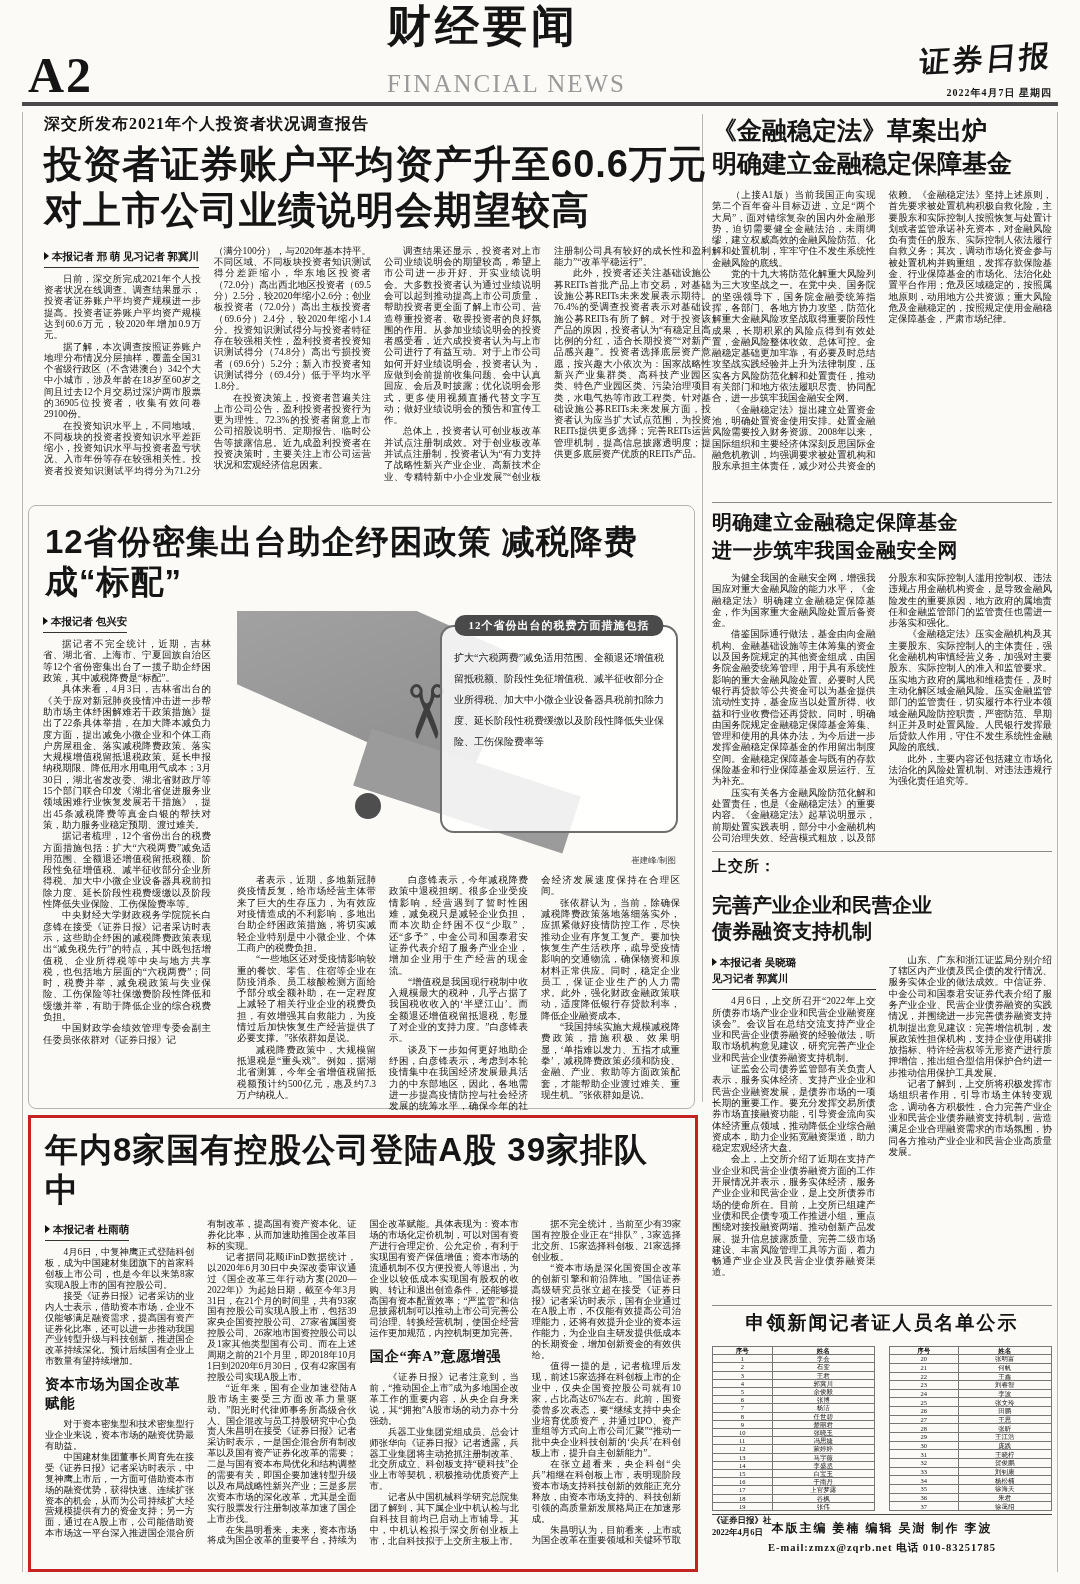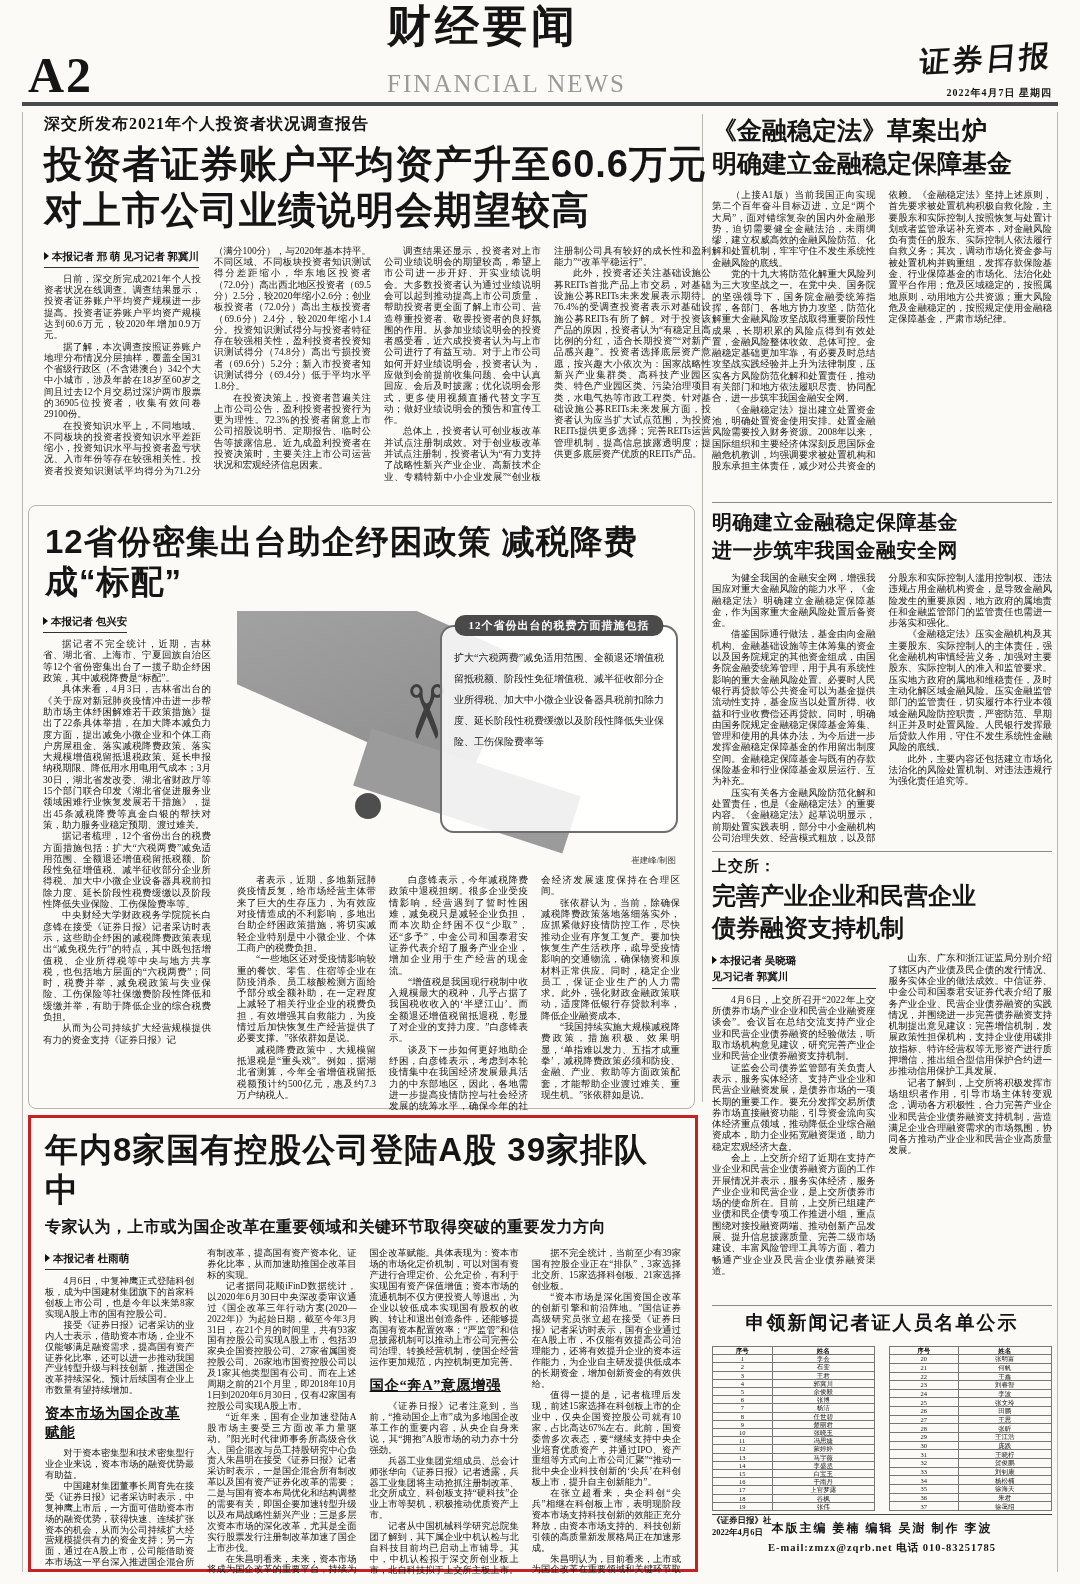--- a/index.html
+++ b/index.html
@@ -29,21 +29,21 @@
   .headline-l  { font-family:"Liberation Sans","DejaVu Sans",sans-serif; font-weight:900; font-size:33px; line-height:1.2; }
   .headline-m  { font-family:"Liberation Sans","DejaVu Sans",sans-serif; font-weight:900; font-size:25px; line-height:1.32; }
   .headline-serif { font-weight:bold; font-size:20px; line-height:1.4; letter-spacing:0.5px; }
   .byline { font-size:10.5px; font-weight:bold; border-bottom:1px solid #333; padding-bottom:3px; display:inline-block; margin-bottom:6px; }
   .byline-flag { display:inline-block; width:0; height:0; border-left:5px solid #111; border-top:4px solid transparent; border-bottom:4px solid transparent; margin-right:3px; }
   .body-cols p { font-size:9.5px; line-height:11.3px; text-align:justify; text-indent:2em; }
   .body-cols { column-fill:auto; overflow:hidden; }
   .cols-4 { column-count:4; column-gap:13px; }
   .cols-3 { column-count:3; column-gap:13px; }
   .cols-2 { column-count:2; column-gap:13px; }
-  .subhead-in { font-size:14.5px; font-weight:bold; margin:8px 0 6px 0; letter-spacing:0.5px; font-family:"Liberation Serif",serif;text-decoration:underline; }
+  .subhead-in { font-size:14.5px; font-weight:bold; margin:8px 0 6px 0; letter-spacing:0.5px; font-family:"Liberation Serif",serif; }
 
   
   #a-investor { position:absolute; left:44px; top:114px; width:667px; }
   #a-investor .headline-xl { margin-top:6px; }
   #a-investor .body-cols { height:242px; margin-top:12px; }
 
   
   #a-relief { position:absolute; left:28px; top:505px; width:667px; height:604px; border:1px solid #b7b4ae; border-radius:8px; padding:12px 14px; }
   #a-relief .headline-l { margin:4px 0 10px 2px; letter-spacing:1px; }
   #relief-flex { display:flex; gap:26px; }
@@ -70,21 +70,21 @@
   #a-soe .body-cols p { font-size:9.3px; line-height:10.9px; }
 
   
   .rcol { position:absolute; left:712px; width:340px; }
   #a-fsl { top:114px; }
   #a-fsl .body-cols { height:288px; margin-top:10px; }
   #a-fund { top:508px; }
   #a-fund .body-cols { height:274px; margin-top:9px; }
   #a-sse { top:857px; }
   #a-sse .kicker { font-size:15px; }
-  #a-sse .headline-m { font-size:24px; margin-top:4px; }
+  #a-sse .headline-m { font-size:20px; margin-top:16px; }
   #a-sse .body-cols { height:342px; margin-top:10px; }
   .byline-2l { font-size:10.5px; font-weight:bold; border-bottom:1px solid #333; padding-bottom:3px; margin-bottom:6px; line-height:1.5; }
 
   
   #press { top:1310px; }
   #press-title { text-align:center; font-size:19px; font-weight:bold; letter-spacing:2px; }
   #press-tables { display:flex; gap:14px; margin-top:10px; }
   .ptable { flex:1; border-collapse:collapse; }
   .ptable th,.ptable td { border:1px solid #777; font-size:6.5px; line-height:7.2px; text-align:center; padding:0 2px; font-weight:normal; }
   .ptable th { font-weight:bold; }
@@ -137,21 +137,21 @@
 
   <div id="a-relief">
     <div class="headline-l">12省份密集出台助企纾困政策  减税降费成“标配”</div>
     <div id="relief-flex">
       <div id="relief-left">
         <div class="byline"><span class="byline-flag"></span><span>本报记者 包兴安</span></div>
         <p>据记者不完全统计，近期，吉林省、湖北省、上海市、宁夏回族自治区等12个省份密集出台了一揽子助企纾困政策，其中减税降费是“标配”。</p>
         <p>具体来看，4月3日，吉林省出台的《关于应对新冠肺炎疫情冲击进一步帮助市场主体纾困解难若干政策措施》提出了22条具体举措，在加大降本减负力度方面，提出减免小微企业和个体工商户房屋租金、落实减税降费政策、落实大规模增值税留抵退税政策、延长申报纳税期限、降低用水用电用气成本；3月30日，湖北省发改委、湖北省财政厅等15个部门联合印发《湖北省促进服务业领域困难行业恢复发展若干措施》，提出45条减税降费等真金白银的帮扶对策，助力服务业稳定预期、渡过难关。</p>
         <p>据记者梳理，12个省份出台的税费方面措施包括：扩大“六税两费”减免适用范围、全额退还增值税留抵税额、阶段性免征增值税、减半征收部分企业所得税、加大中小微企业设备器具税前扣除力度、延长阶段性税费缓缴以及阶段性降低失业保险、工伤保险费率等。</p>
         <p>中央财经大学财政税务学院院长白彦锋在接受《证券日报》记者采访时表示，这些助企纾困的减税降费政策表现出“减免税先行”的特点，其中既包括增值税、企业所得税等中央与地方共享税，也包括地方层面的“六税两费”；同时，税费并举，减免税政策与失业保险、工伤保险等社保缴费阶段性降低和缓缴并举，有助于降低企业的综合税费负担。</p>
-        <p>从而为公司持续扩大经营规模提供有力的资金支持《证券日报》记</p>
+        <p>中国财政学会绩效管理专委会副主任委员张依群对《证券日报》记</p>
       </div>
       <div id="relief-right">
         <div id="relief-graphic">
           <div class="ribbon"></div>
           <div class="ribbon2"></div>
           <div class="scissors-icon">✂</div>
           <div class="coin"></div>
           <div id="tax-box">
             <div id="tax-box-title">12个省份出台的税费方面措施包括</div>
             <div id="tax-box-text">扩大“六税两费”减免适用范围、全额退还增值税留抵税额、阶段性免征增值税、减半征收部分企业所得税、加大中小微企业设备器具税前扣除力度、延长阶段性税费缓缴以及阶段性降低失业保险、工伤保险费率等</div>
@@ -167,21 +167,20 @@
           <p>谈及下一步如何更好地助企纾困，白彦锋表示，考虑到本轮疫情集中在我国经济发展最具活力的中东部地区，因此，各地需进一步提高疫情防控与社会经济发展的统筹水平，确保今年的社会经济发展速度保持在合理区间。</p>
           <p>张依群认为，当前，除确保减税降费政策落地落细落实外，应抓紧做好疫情防控工作，尽快推动企业有序复工复产。要加快恢复生产生活秩序，疏导受疫情影响的交通物流，确保物资和原材料正常供应。同时，稳定企业员工，保证企业生产的人力需求。此外，强化财政金融政策联动，适度降低银行存贷款利率，降低企业融资成本。</p>
           <p>“我国持续实施大规模减税降费政策，措施积极、效果明显，‘单指难以发力、五指才成重拳’，减税降费政策必须和防疫、金融、产业、救助等方面政策配套，才能帮助企业渡过难关、重现生机。”张依群如是说。</p>
         </div>
       </div>
     </div>
   </div>
 
   <div id="a-soe">
     <div class="headline-l">年内8家国有控股公司登陆A股  39家排队中</div>
-    <div id="soe-deck">专家认为，上市或为国企改革在重要领域和关键环节取得突破的重要发力方向</div>
     <div class="body-cols cols-4">
       <div class="byline"><span class="byline-flag"></span><span>本报记者 杜雨萌</span></div>
       <p>4月6日，中复神鹰正式登陆科创板，成为中国建材集团旗下的首家科创板上市公司，也是今年以来第8家实现A股上市的国有控股公司。</p>
       <p>接受《证券日报》记者采访的业内人士表示，借助资本市场，企业不仅能够满足融资需求，提高国有资产证券化比率，还可以进一步推动我国产业转型升级与科技创新，推进国企改革持续深化。预计后续国有企业上市数量有望持续增加。</p>
       <div class="subhead-in">资本市场为国企改革赋能</div>
       <p>对于资本密集型和技术密集型行业企业来说，资本市场的融资优势最有助益。</p>
       <p>中国建材集团董事长周育先在接受《证券日报》记者采访时表示，中复神鹰上市后，一方面可借助资本市场的融资优势，获得快速、连续扩张资本的机会，从而为公司持续扩大经营规模提供有力的资金支持；另一方面，通过在A股上市，公司能借助资本市场这一平台深入推进国企混合所有制改革，提高国有资产资本化、证券化比率，从而加速助推国企改革目标的实现。</p>
       <p>记者据同花顺iFinD数据统计，以2020年6月30日中央深改委审议通过《国企改革三年行动方案(2020—2022年)》为起始日期，截至今年3月31日，在21个月的时间里，共有93家国有控股公司实现A股上市，包括39家央企国资控股公司、27家省属国资控股公司、26家地市国资控股公司以及1家其他类型国有公司。而在上述周期之前的21个月里，即2018年10月1日到2020年6月30日，仅有42家国有控股公司实现A股上市。</p>
       <p>“近年来，国有企业加速登陆A股市场主要受三方面改革力量驱动。”阳光时代律师事务所高级合伙人、国企混改与员工持股研究中心负责人朱昌明在接受《证券日报》记者采访时表示，一是国企混合所有制改革以及国有资产证券化改革的需要；二是与国有资本布局优化和结构调整的需要有关，即国企要加速转型升级以及布局战略性新兴产业；三是多层次资本市场的深化改革，尤其是全面实行股票发行注册制改革加速了国企上市步伐。</p>
       <p>在朱昌明看来，未来，资本市场将成为国企改革的重要平台，持续为国企改革赋能。具体表现为：资本市场的市场化定价机制，可以对国有资产进行合理定价、公允定价，有利于实现国有资产保值增值；资本市场的流通机制不仅方便投资人等退出，为企业以较低成本实现国有股权的收购、转让和退出创造条件，还能够提高国有资本配置效率；“严监管”和信息披露机制可以推动上市公司完善公司治理、转换经营机制，使国企经营运作更加规范，内控机制更加完善。</p>

